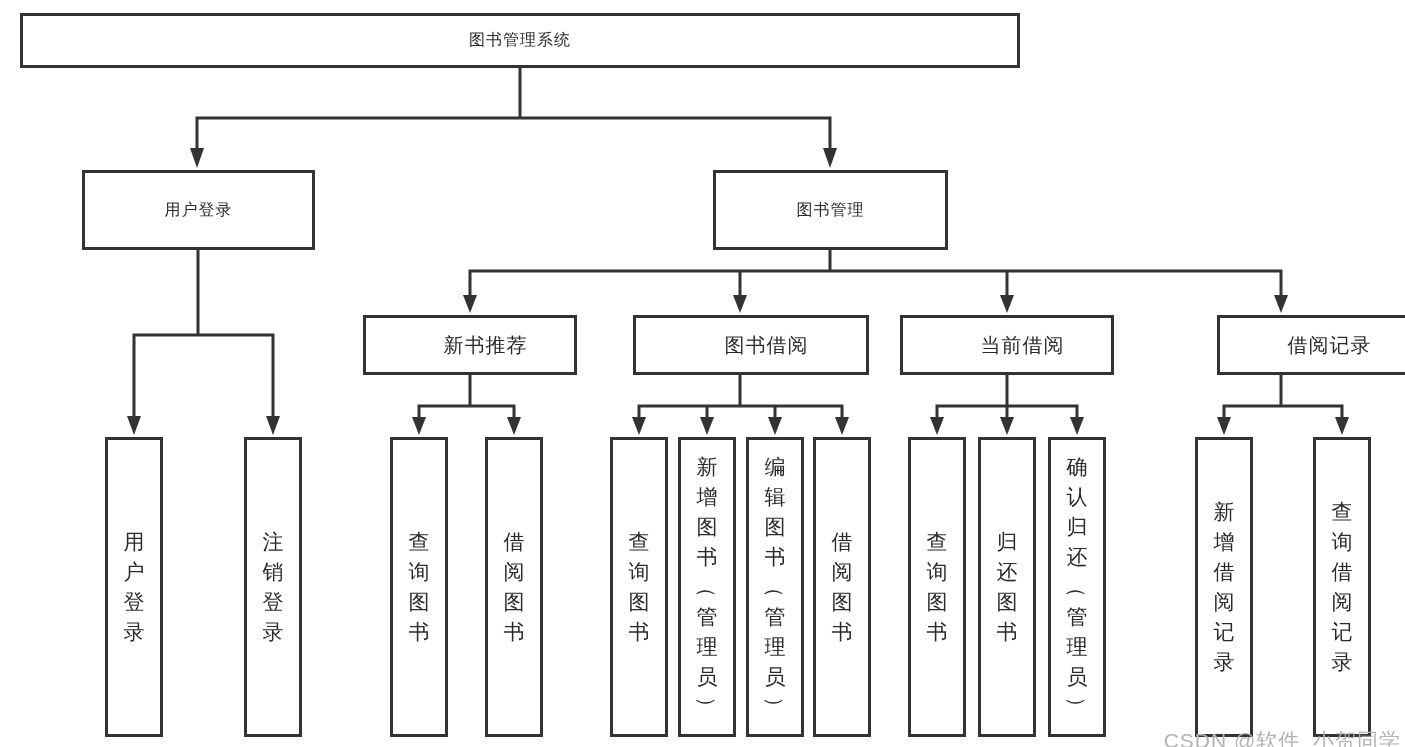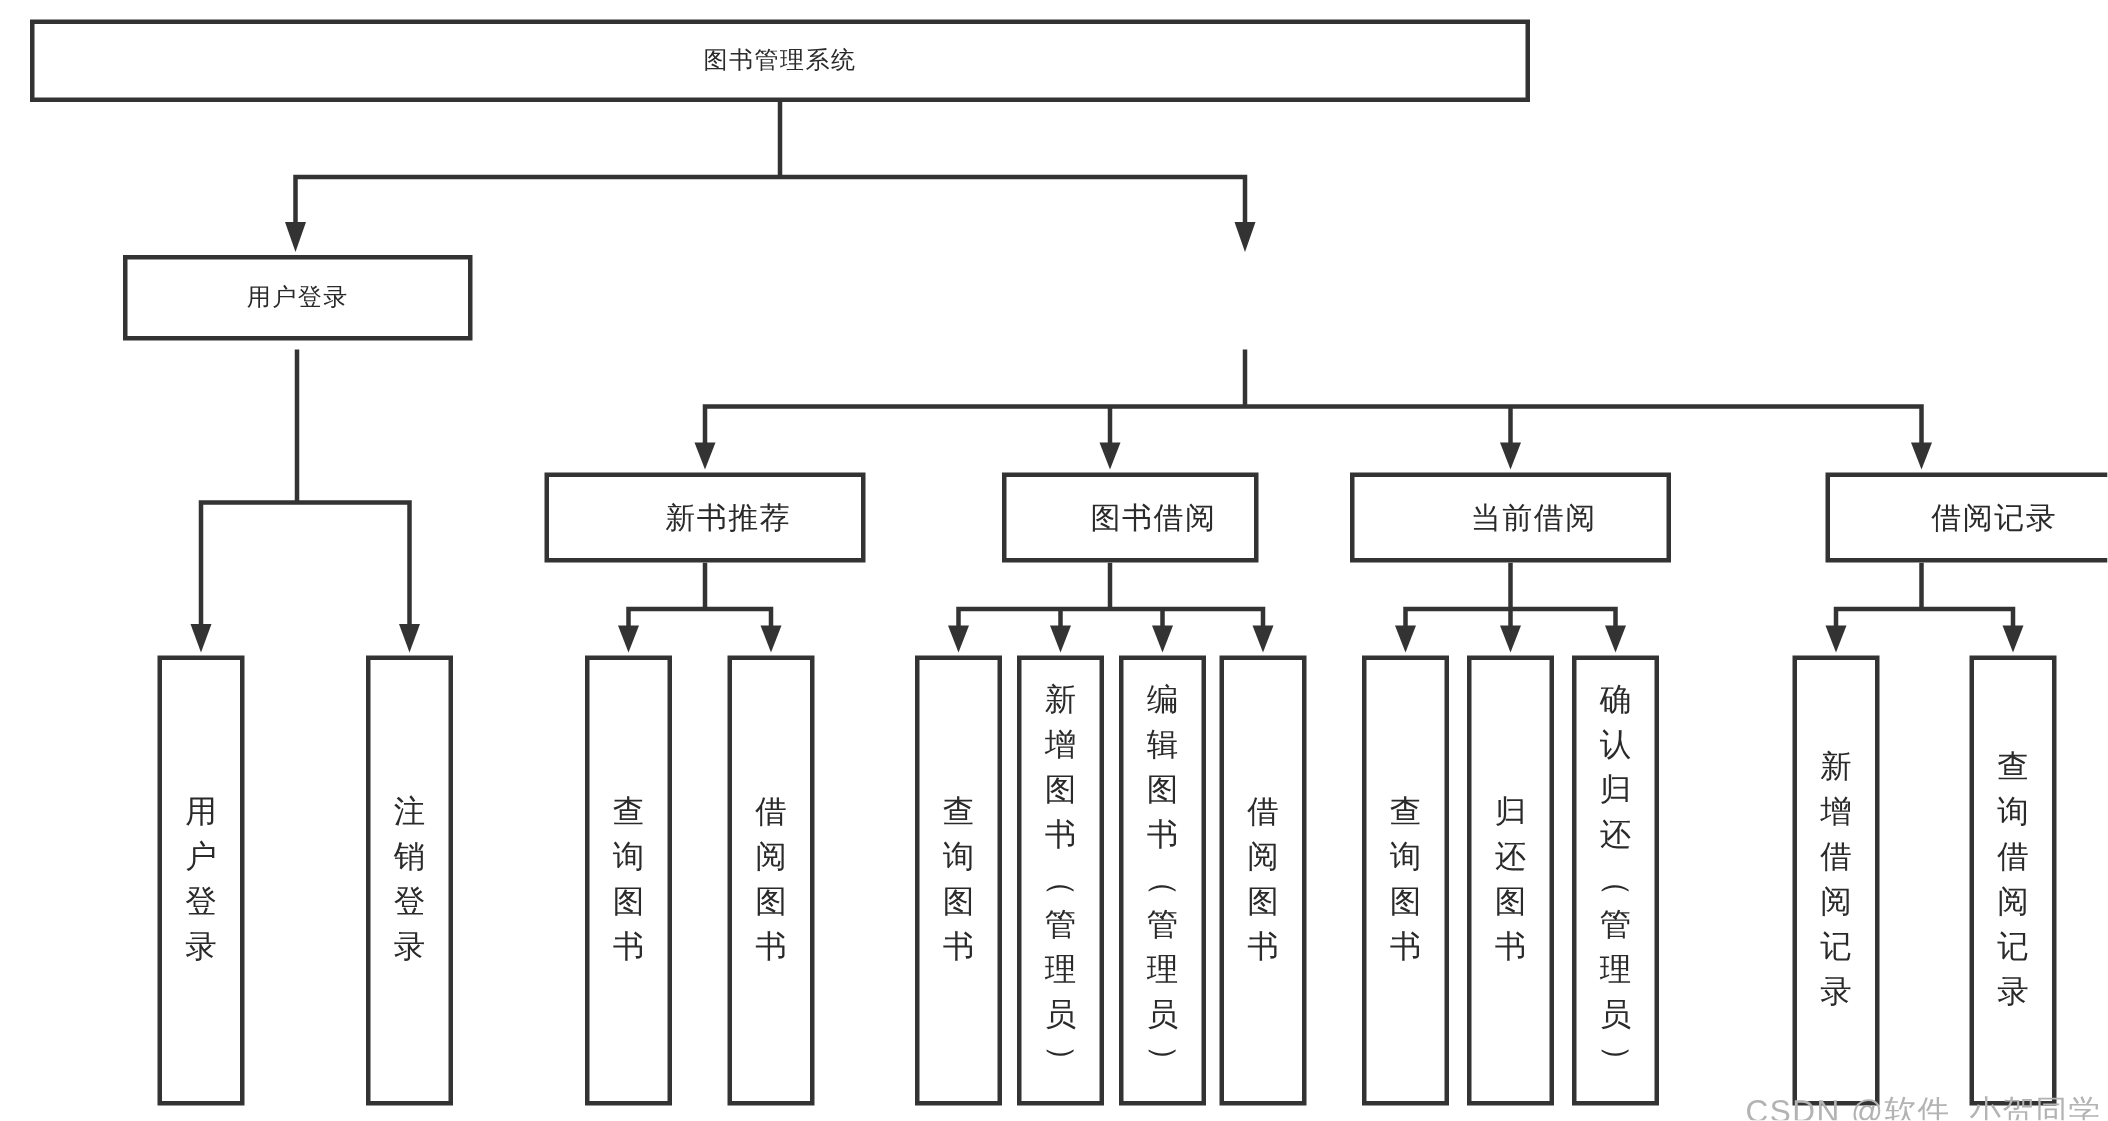--- a/index.html
+++ b/index.html
@@ -23,21 +23,21 @@
     box-sizing:border-box;
     background:#ffffff;
     border:3px solid var(--line);
     display:flex;align-items:center;justify-content:center;
     color:var(--text);
     font-size:16px;
     text-align:center;
     letter-spacing:1px;
   }
   .root{left:20px;top:13px;width:1000px;height:55px;}
-  .lvl2{top:170px;height:57px;}
+  .lvl2{top:170px;height:80px;}
   .lvl3{top:315px;height:60px;font-size:20px;padding-left:31px;}
   .leaf{
     top:437px;width:58px;height:300px;
     flex-direction:column;
     letter-spacing:0;
     font-size:21px;
   }
   .vchar{display:block;width:100%;text-align:center;line-height:30px;}
   .vchar.rot{transform:rotate(90deg);}
   #watermark{
@@ -114,23 +114,24 @@
       <path d="M1281 375 V406"></path>
       <path d="M1224 420 V406 H1342 V420"></path>
       <polygon points="1217,417 1231,417 1224,435"></polygon>
       <polygon points="1335,417 1349,417 1342,435"></polygon>
     </g>
   </svg>
 
   <div class="node root">图书管理系统</div>
 
   <div class="node lvl2" style="left:82px;width:233px;">用户登录</div>
+  <div class="node lvl2" style="left:713px;width:235px;">图书管理</div>
 
   <div class="node lvl3" style="left:363px;width:214px;">新书推荐</div>
-  <div class="node lvl3" style="left:668px;width:171px;">图书借阅</div>
+  <div class="node lvl3" style="left:633px;width:236px;">图书借阅</div>
   <div class="node lvl3" style="left:900px;width:214px;">当前借阅</div>
   <div class="node lvl3" style="left:1174px;width:194px;margin-left:43px;">借阅记录</div>
 
   <div class="node leaf" style="left:105px;">
       <span class="vchar">用</span>
       <span class="vchar">户</span>
       <span class="vchar">登</span>
       <span class="vchar">录</span>
     </div>
   <div class="node leaf" style="left:244px;">

